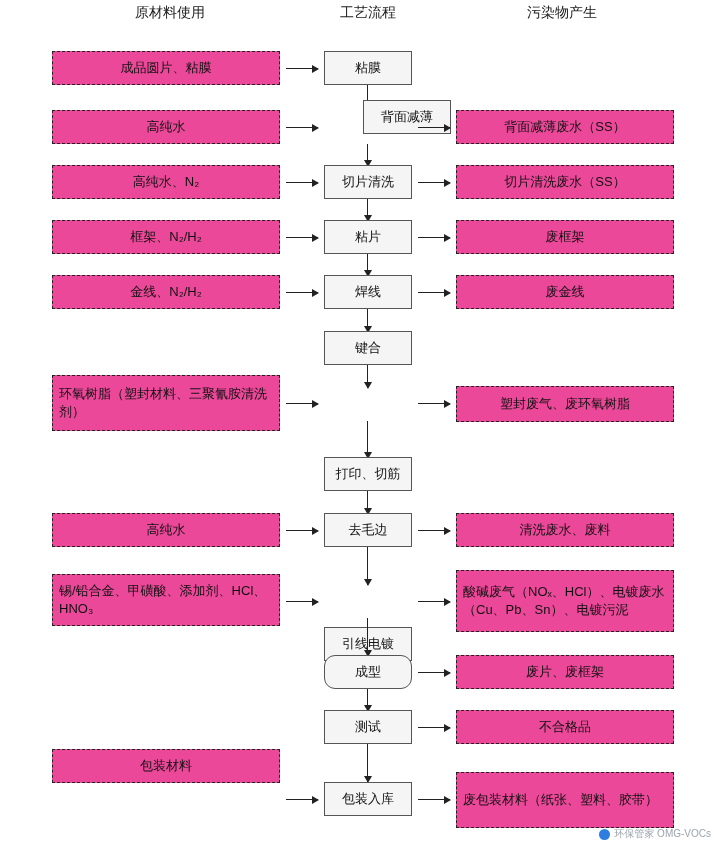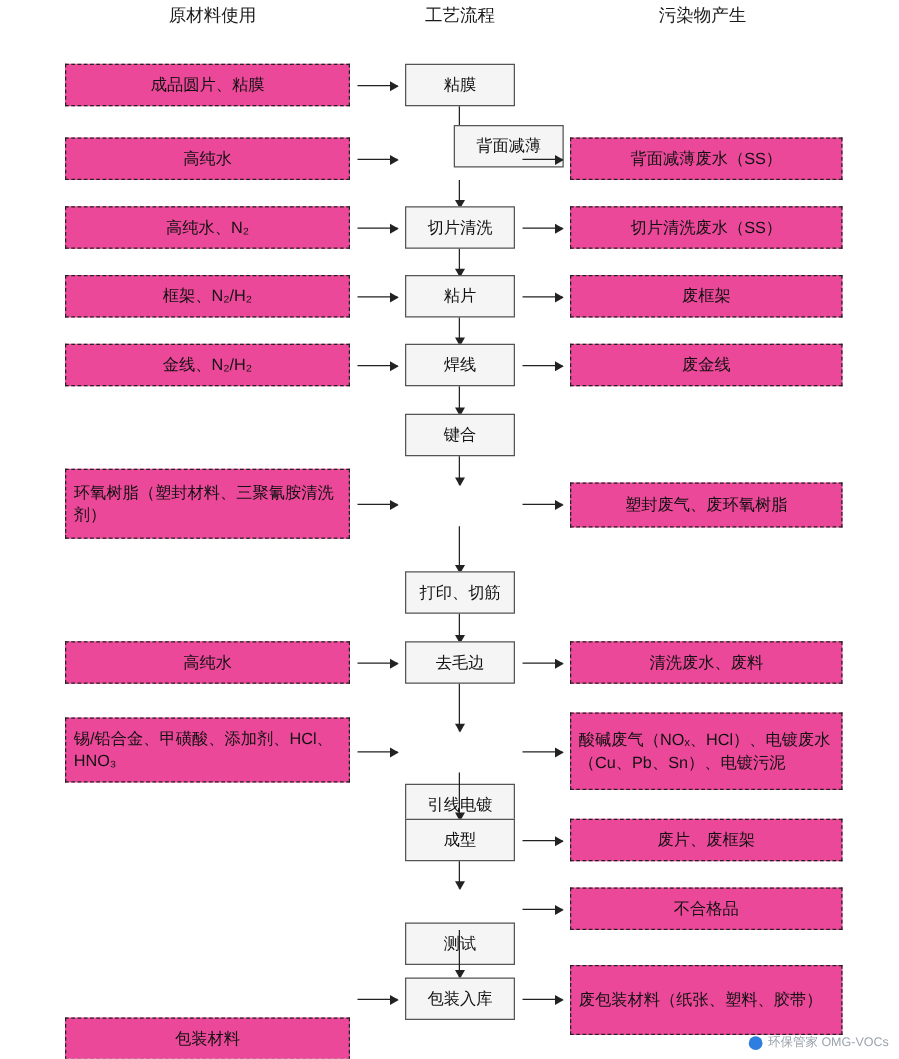--- a/index.html
+++ b/index.html
@@ -173,33 +173,33 @@
   <div class="vline" style="top:547px;height:38px;"></div>
 
   <div class="box dashed left-box align-left" style="top:574px;height:52px;">锡/铅合金、甲磺酸、添加剂、HCl、HNO₃</div>
   <div class="arrow" style="left:286px;top:601px;width:32px;"></div>
   <div class="box solid mid-box" style="top:584px;height:34px;margin-top:43px;">引线电镀</div>
   <div class="arrow" style="left:418px;top:601px;width:32px;"></div>
   <div class="box dashed right-box align-left" style="top:570px;height:62px;">酸碱废气（NOₓ、HCl）、电镀废水（Cu、Pb、Sn）、电镀污泥</div>
 
   <div class="vline" style="top:618px;height:38px;"></div>
 
-  <div class="box solid mid-box" style="top:655px;height:34px;">成型</div>
+  <div class="box solid mid-box" style="top:655px;height:34px;border-radius:11px;">成型</div>
   <div class="arrow" style="left:418px;top:672px;width:32px;"></div>
   <div class="box dashed right-box" style="top:655px;height:34px;">废片、废框架</div>
 
   <div class="vline" style="top:689px;height:22px;"></div>
 
-  <div class="box solid mid-box" style="top:710px;height:34px;margin-top:28px;">测试</div>
+  <div class="box solid mid-box" style="top:710px;height:34px;">测试</div>
   <div class="arrow" style="left:418px;top:727px;width:32px;"></div>
   <div class="box dashed right-box" style="top:710px;height:34px;">不合格品</div>
 
   <div class="vline" style="top:744px;height:38px;"></div>
 
-  <div class="box dashed left-box" style="top:814px;height:34px;">包装材料</div>
+  <div class="box dashed left-box" style="top:749px;height:34px;">包装材料</div>
   <div class="arrow" style="left:286px;top:799px;width:32px;"></div>
   <div class="box solid mid-box" style="top:782px;height:34px;">包装入库</div>
   <div class="arrow" style="left:418px;top:799px;width:32px;"></div>
   <div class="box dashed right-box align-left" style="top:772px;height:56px;">废包装材料（纸张、塑料、胶带）</div>
 
   <div class="watermark">
     <span class="wm-dot"></span>
     <span>环保管家 OMG-VOCs</span>
   </div>
 

